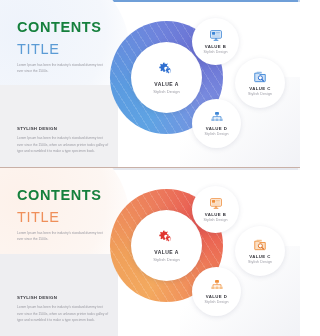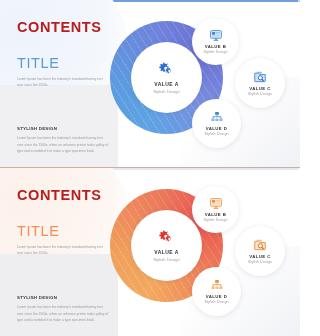--- a/index.html
+++ b/index.html
@@ -28,22 +28,22 @@
   
   .panel{position:absolute;left:0;bottom:0;width:118px;height:82px;background:#f0f0f2;}
   .slide.two .panel{background:#eeeef1;}
 
   
   .wash{position:absolute;right:0;bottom:0;width:120px;height:90px;
         background:linear-gradient(315deg,#f1f2f6 0%,rgba(255,255,255,0) 70%);}
 
   
   .txt{position:absolute;left:17px;top:20px;width:96px;}
-  .h1{font-size:14.5px;font-weight:700;letter-spacing:.6px;color:#b91c1c;line-height:1;}
-  .h2{font-size:14.5px;font-weight:400;letter-spacing:.6px;line-height:1.15;margin-top:20px;}
+  .h1{font-size:14.5px;font-weight:700;letter-spacing:.6px;color:#15803d;line-height:1;}
+  .h2{font-size:14.5px;font-weight:400;letter-spacing:.6px;line-height:1.15;margin-top:6px;}
   .slide.one .h2{color:#5b9bd5;}
   .slide.two .h2{color:#ef8f5a;}
   .lead{margin-top:5px;font-size:3.3px;line-height:1.85;color:#9a9aa2;width:86px;}
 
   .blk{position:absolute;left:17px;bottom:13px;width:96px;}
   .blk-h{font-size:4.4px;font-weight:700;letter-spacing:.25px;color:#3a3a40;}
   .blk-p{margin-top:4px;font-size:3.3px;line-height:1.9;color:#9a9aa2;width:92px;}
 
   
   .donut{position:absolute;left:110px;top:21px;width:113px;height:113px;border-radius:50%;}

